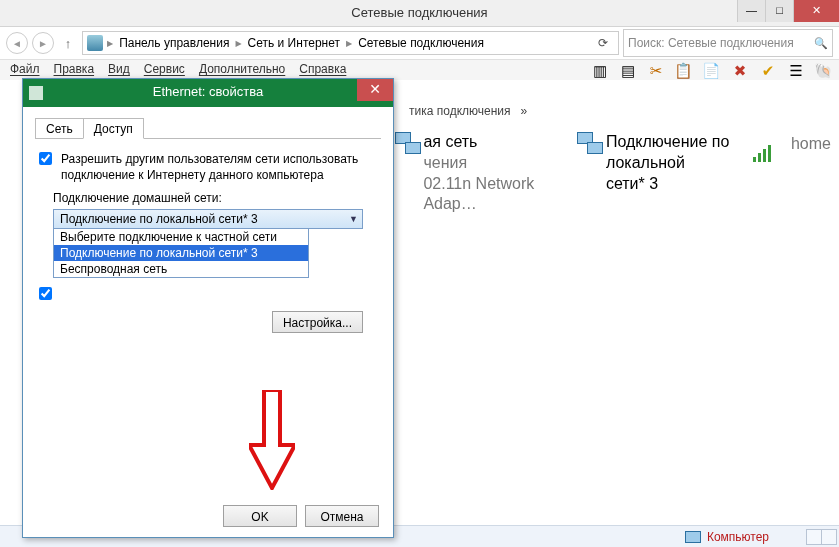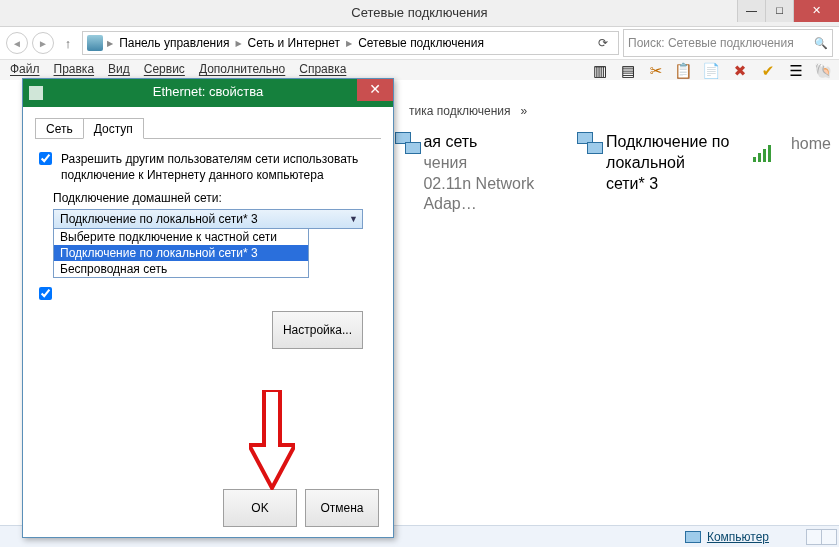--- a/index.html
+++ b/index.html
@@ -45,21 +45,21 @@
 .bars div { width:3px; background:#3a9d3a; }
 .bars div:nth-child(1){height:5px}
 .bars div:nth-child(2){height:9px}
 .bars div:nth-child(3){height:13px}
 .bars div:nth-child(4){height:17px}
 .conn-text { font-size:16px; line-height:1.3; }
 .conn-text .line2 { color:#777; }
 
 
 .statusbar { position:absolute; left:0; right:0; bottom:0; height:22px; background:#eef3fa; border-top:1px solid #cfd9e5; }
-.status-right { position:absolute; right:70px; bottom:3px; display:flex; align-items:center; gap:6px; color:#0c4a6e;text-decoration:underline; }
+.status-right { position:absolute; right:70px; bottom:3px; display:flex; align-items:center; gap:6px; color:#b91c1c; }
 .status-icon { width:16px; height:12px; background:#9ecbea; border:1px solid #2a6fa0; display:inline-block; }
 .status-corner { position:absolute; right:2px; bottom:2px; display:flex; }
 .status-corner div { width:16px; height:16px; border:1px solid #b8c4d4; margin-left:-1px; background:#f4f8fd; }
 
 
 .dialog { position:absolute; left:22px; top:78px; width:372px; height:460px; background:#fff; border:1px solid #5a8fb8; box-shadow:2px 2px 6px rgba(0,0,0,0.3); }
 .dlg-title { height:28px; background:#15803d; position:relative; }
 .dlg-title-text { position:absolute; left:50%; transform:translateX(-50%); top:5px; color:#fff; font-size:13px; }
 .dlg-sys { position:absolute; left:6px; top:7px; width:14px; height:14px; background:#fff; opacity:.8; }
 .dlg-close { position:absolute; right:0; top:0; width:36px; height:22px; background:#c94f4f; color:#fff; text-align:center; line-height:20px; font-size:14px; }
@@ -76,21 +76,21 @@
 
 .combo { margin-left:18px; width:310px; height:20px; border:1px solid #7a9ec9; background:linear-gradient(#e8f2fb,#cfe4f7); display:flex; align-items:center; justify-content:space-between; padding:0 4px 0 6px; font-size:12px; }
 .combo .arrow { color:#335; font-size:9px; }
 
 .dropdown { margin-left:18px; width:256px; border:1px solid #7a9ec9; border-top:none; background:#fff; }
 .dropdown .opt { padding:1px 6px; font-size:12px; }
 .dropdown .opt.sel { background:#2a6fdc; color:#fff; }
 
 .check2 { display:flex; align-items:center; gap:6px; margin-top:6px; }
 .config-btn-row { display:flex; justify-content:flex-end; margin:8px 18px 0 0; }
-.btn { min-width:74px; height:38px; border:1px solid #9f9f9f; background:linear-gradient(#f7f7f7,#e4e4e4); font-size:12px; padding:4px 10px; }
+.btn { min-width:74px; height:22px; border:1px solid #9f9f9f; background:linear-gradient(#f7f7f7,#e4e4e4); font-size:12px; padding:4px 10px; }
 
 .dlg-footer { position:absolute; bottom:10px; right:14px; display:flex; gap:8px; }
 
 
 .arrow-annot { position:absolute; left:249px; top:390px; z-index:50; pointer-events:none; }
 </style>
 </head>
 <body>
 
 <div class="main-titlebar">

